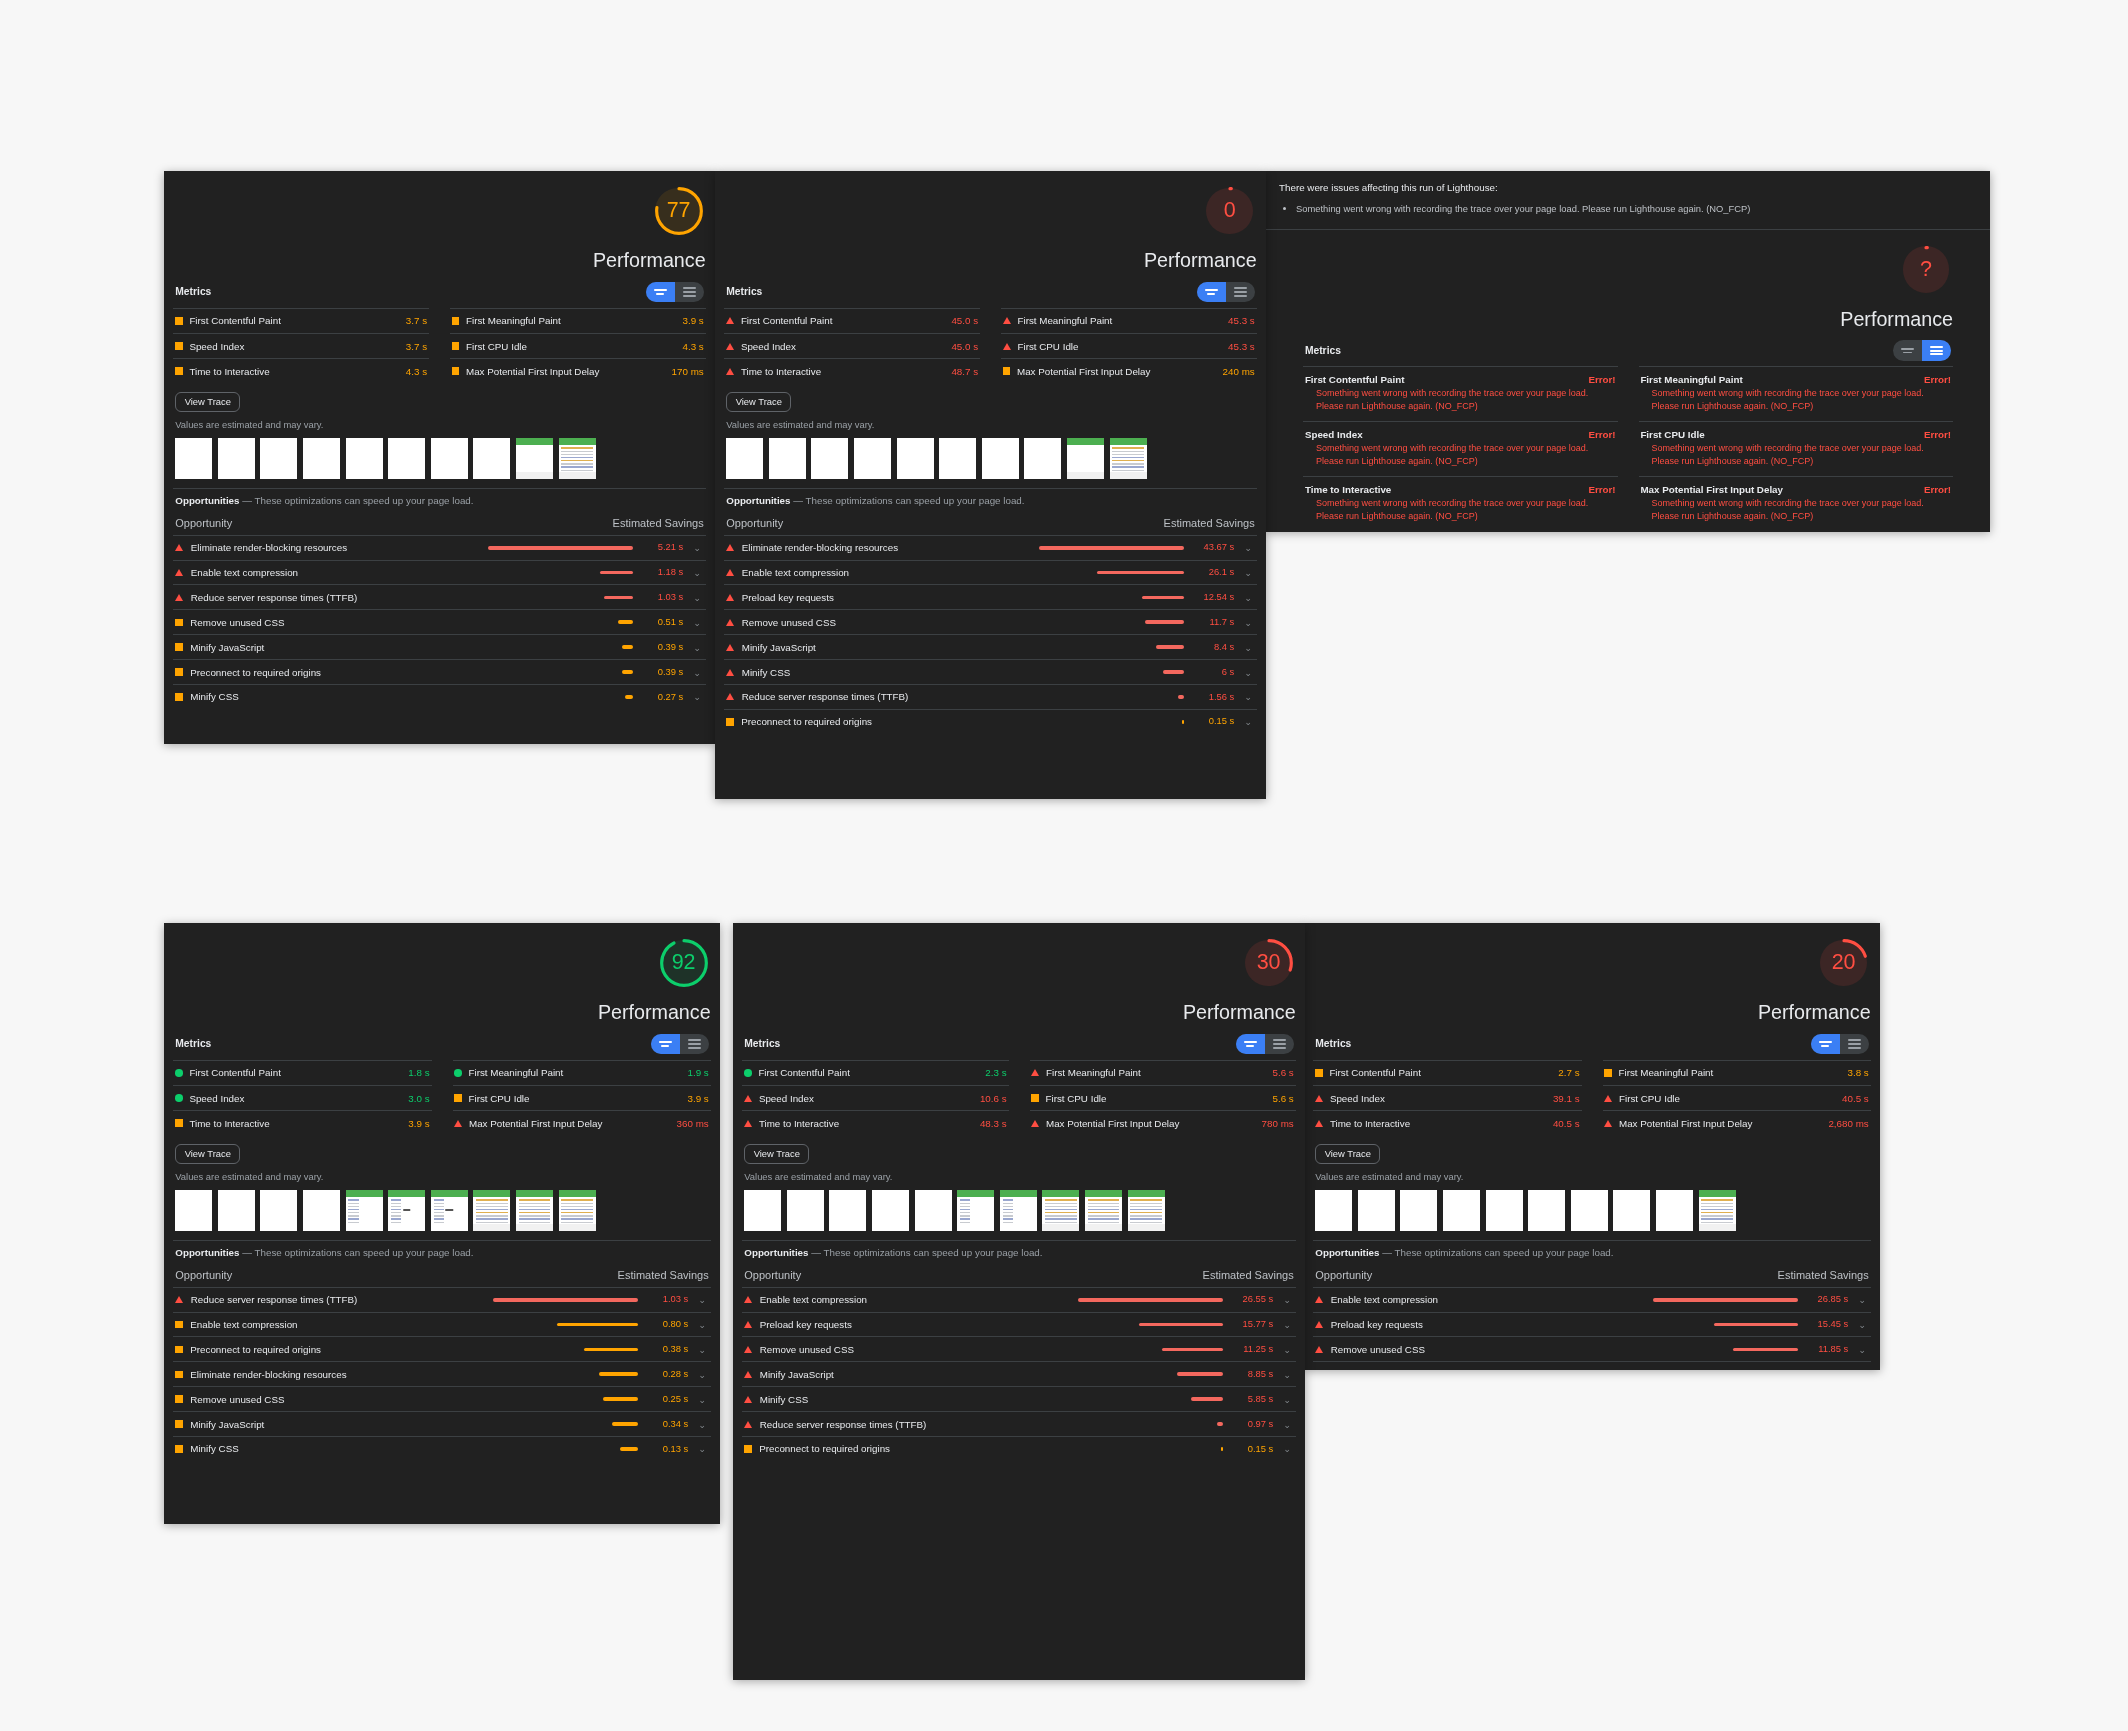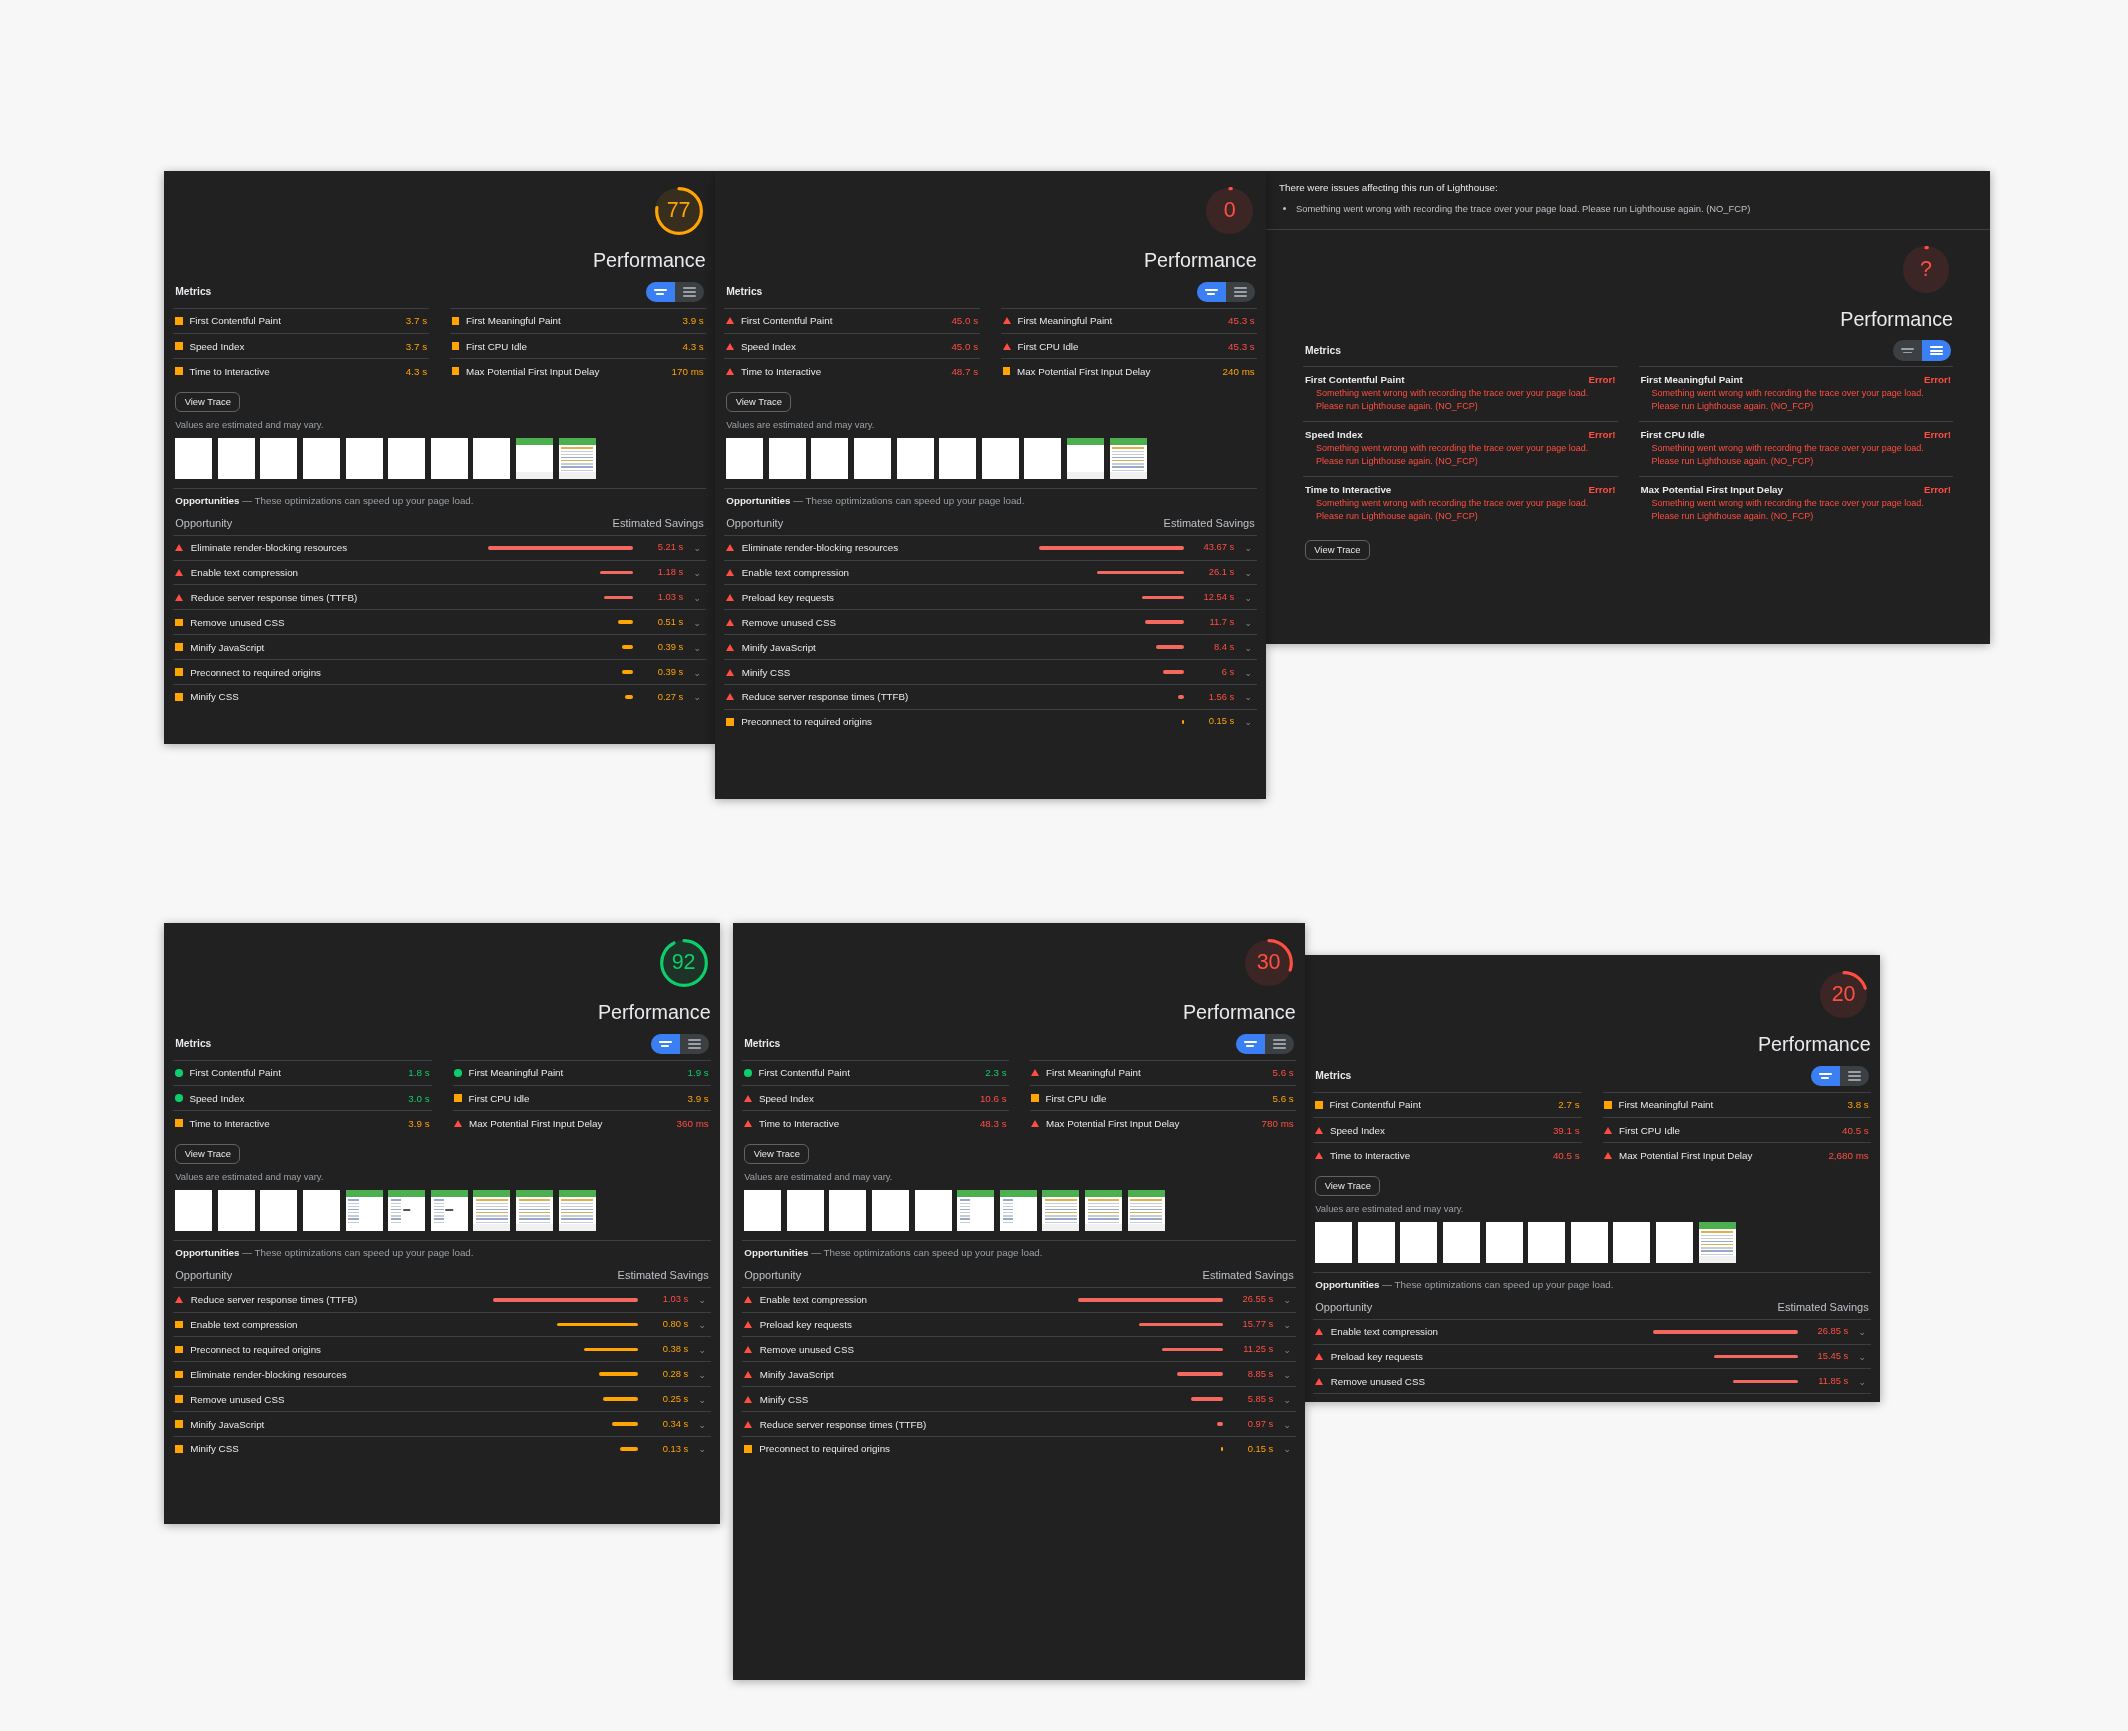--- a/index.html
+++ b/index.html
@@ -513,21 +513,21 @@
               <div class="barwrap">
                 <div class="bar amber" style="width: 1.9px;"></div>
               </div>
               <span class="sv v-avg">0.15 s</span>
               <span class="chev">⌄</span>
             </div>
           </div></div>
       </div>
   </div>
 
-  <div class="panel shadowed" style="left:1266px; top:171px; width:724px; height:473px; z-index:2;">
+  <div class="panel shadowed" style="left:1266px; top:171px; width:724px; height:361px; z-index:2;">
     <div class="js-report">
         <div class="warn">
           <div class="hl">There were issues affecting this run of Lighthouse:</div>
           <ul>
             <li>Something went wrong with recording the trace over your page load. Please run Lighthouse again. (NO_FCP)</li>
           </ul>
         </div>
         <div class="section" style="padding: 0px 37px;"><div class="gauge-wrap">
             <div class="gauge g-err">
               <div class="bg-disc"></div>
@@ -1064,21 +1064,21 @@
               <div class="barwrap">
                 <div class="bar amber" style="width: 1.9px;"></div>
               </div>
               <span class="sv v-avg">0.15 s</span>
               <span class="chev">⌄</span>
             </div>
           </div></div>
       </div>
   </div>
 
-  <div class="panel shadowed" style="left:1304px; top:923px; width:576px; height:447px; z-index:2;margin-top:32px;">
+  <div class="panel shadowed" style="left:1304px; top:923px; width:576px; height:447px; z-index:2;">
     <div class="js-report">
         <div class="section"><div class="gauge-wrap">
             <div class="gauge g-fail">
               <div class="bg-disc"></div>
               <svg viewBox="0 0 58 58">
                 <circle cx="29" cy="29" r="24" fill="none" stroke="#ff4e42" stroke-width="3.4" stroke-linecap="round" stroke-dasharray="30.15928947446201 150.79644737231007"></circle>
               </svg>
               <div class="num">20</div>
             </div>
             <div class="gauge-title">Performance</div>

